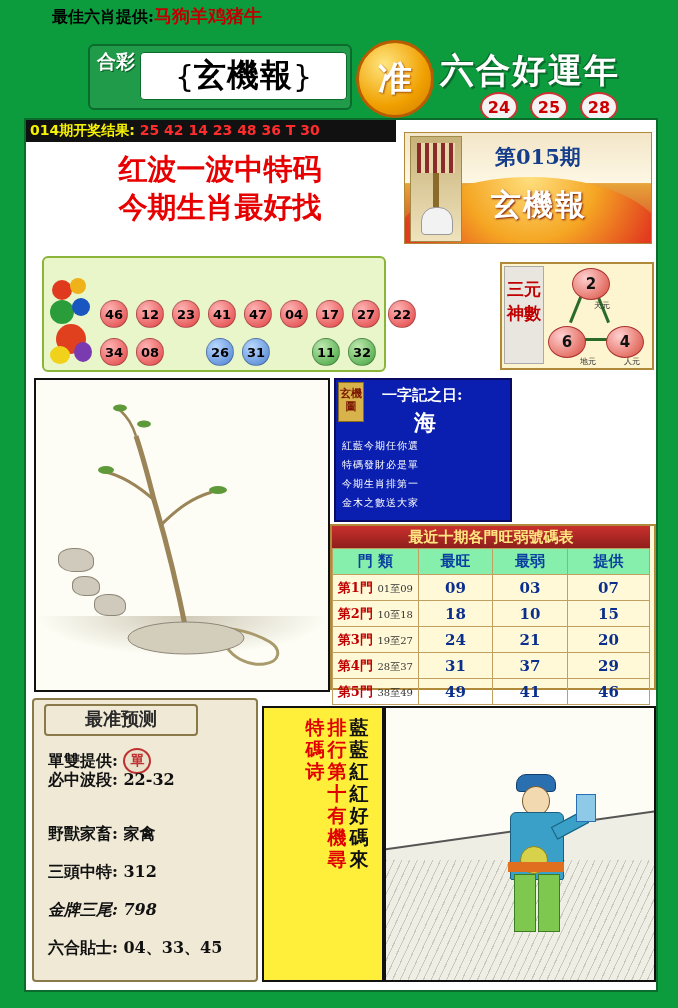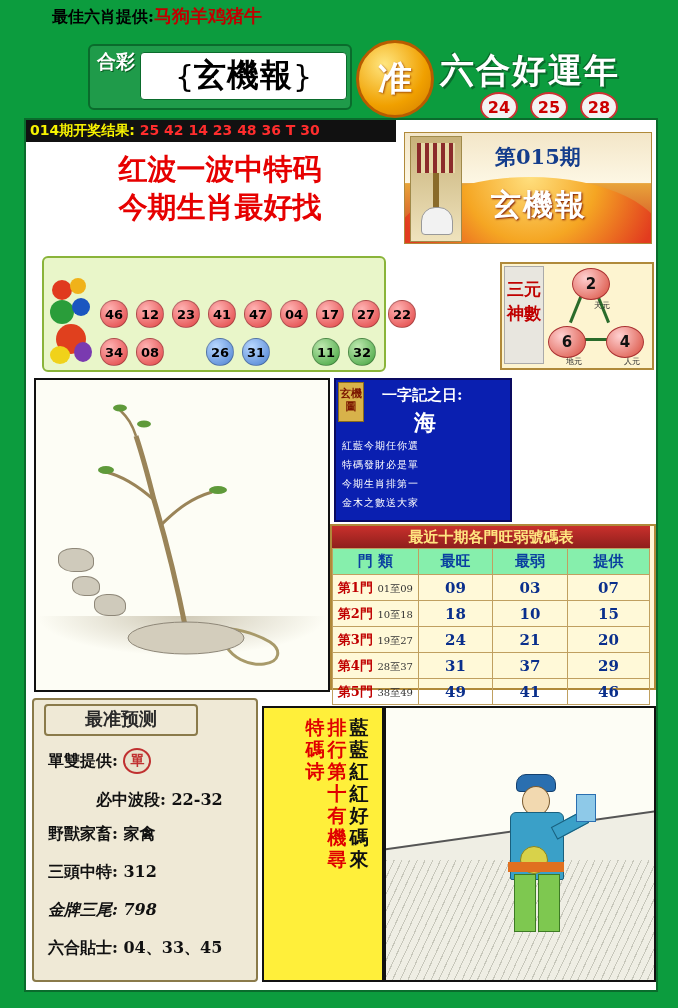--- a/index.html
+++ b/index.html
@@ -374,21 +374,21 @@
 
   <div class="sanyuan">
     <div class="sy-left">三元神數</div>
     <div class="sy-line" style="left:74px;top:22px;width:3px;height:38px;transform:rotate(22deg);"></div>
     <div class="sy-line" style="left:98px;top:22px;width:3px;height:38px;transform:rotate(-22deg);"></div>
     <div class="sy-line" style="left:68px;top:74px;width:46px;height:3px;"></div>
     <div class="sy-ball" style="left:70px;top:4px;">2</div>
     <div class="sy-ball" style="left:46px;top:62px;">6</div>
     <div class="sy-ball" style="left:104px;top:62px;">4</div>
     <div class="sy-sub" style="left:76px;top:36px;">天元</div>
-    <div class="sy-sub" style="left:48px;top:92px;">地元</div>
+    <div class="sy-sub" style="left:62px;top:92px;">地元</div>
     <div class="sy-sub" style="left:106px;top:92px;">人元</div>
   </div>
 
   <div class="bigpic">
     <div class="ground"></div>
     <svg width="292" height="310" style="position:absolute;left:0;top:0;">
       <path d="M150 250 C 140 200, 130 160, 118 120 C 112 96, 106 74, 100 56" stroke="#9a8458" stroke-width="5" fill="none"></path>
       <path d="M118 120 C 100 104, 86 96, 70 92" stroke="#9a8458" stroke-width="3" fill="none"></path>
       <path d="M124 146 C 142 128, 156 118, 176 112" stroke="#9a8458" stroke-width="3" fill="none"></path>
       <path d="M100 56 C 96 44, 92 38, 84 30" stroke="#9a8458" stroke-width="2.5" fill="none"></path>
@@ -474,21 +474,21 @@
     </tbody>
       </table>
   </div>
 
   <div class="pred">
     <div class="pred-title">最准预测</div>
     <div class="pred-row" style="top:48px;">
       <span>單雙提供:</span>
       <span class="pill">單</span>
     </div>
-    <div class="pred-row" style="top:90px;margin-left:48px;">
+    <div class="pred-row" style="top:70px;">
       <span>必中波段:</span>
       <span>22-32</span>
     </div>
     <div class="pred-row" style="top:124px;">
       <span>野獸家畜:</span>
       <span>家禽</span>
     </div>
     <div class="pred-row" style="top:162px;">
       <span>三頭中特:</span>
       <span>312</span>

